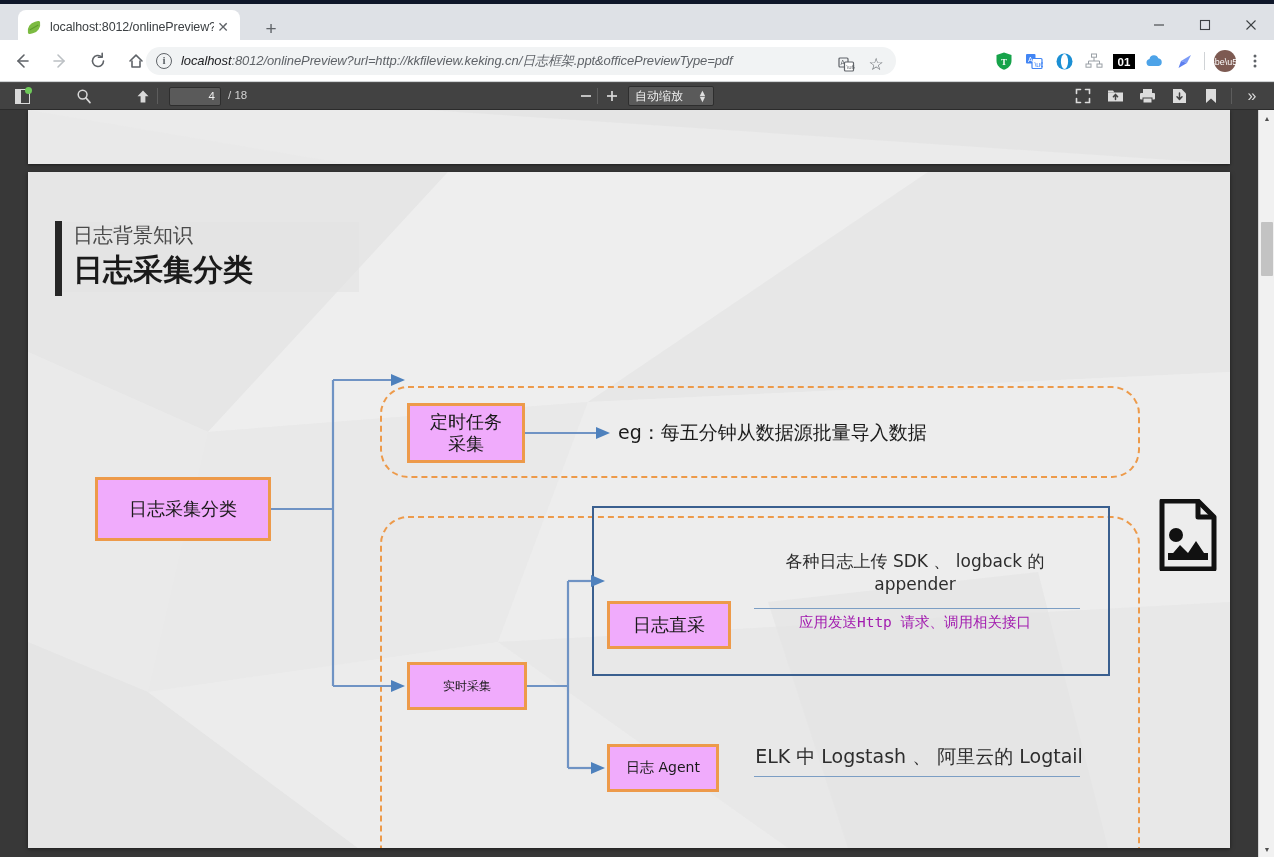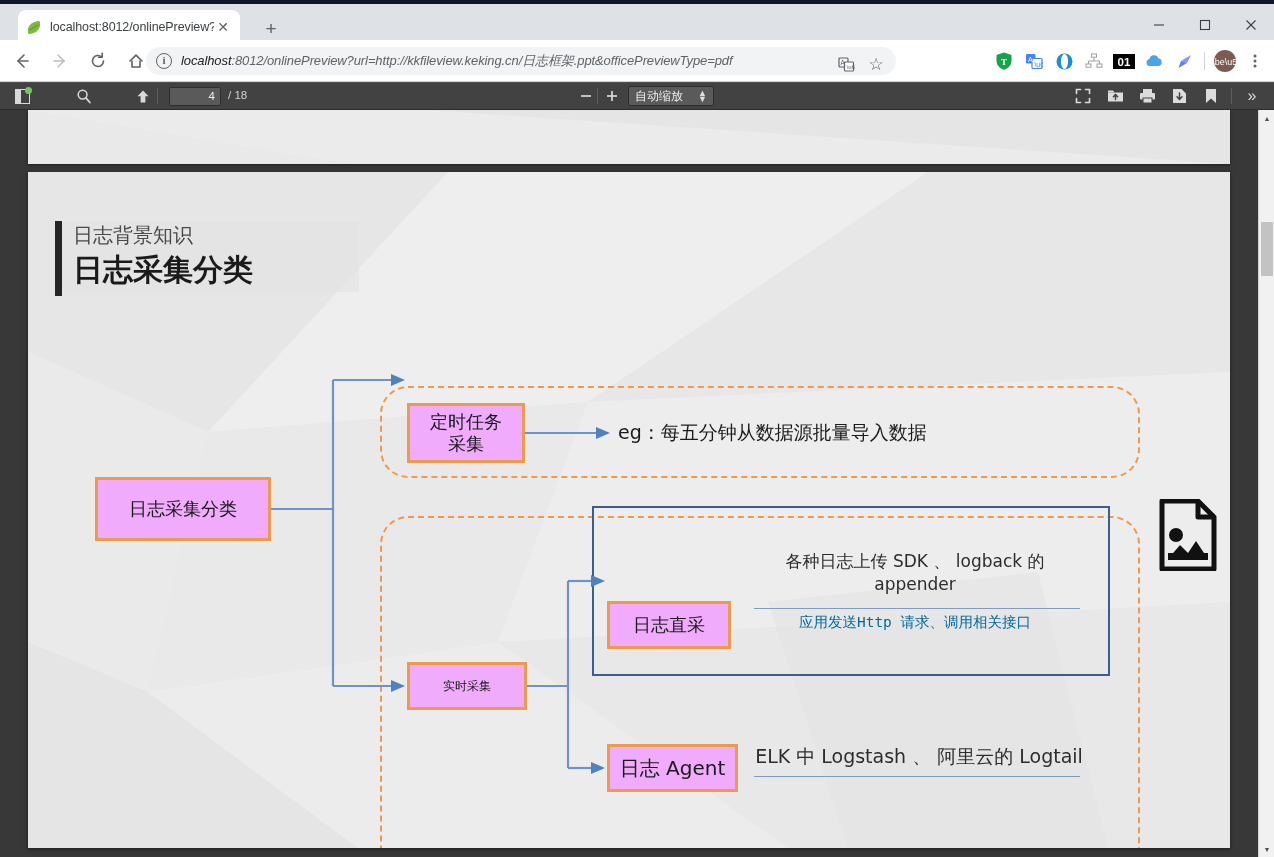--- a/index.html
+++ b/index.html
@@ -209,38 +209,38 @@
   .obox {
     position: absolute; background: #f0abfc; border: 3px solid #ED9A4A;
     display: flex; align-items: center; justify-content: center;
     text-align: center; color: #1a1a1a;
     font-family: "DejaVu Sans", sans-serif;
   }
   .obox-class   { left: 67px;  top: 305px; width: 176px; height: 64px; font-size: 18px; }
   .obox-timer   { left: 379px; top: 231px; width: 118px; height: 60px; font-size: 18px; line-height: 1.25; }
   .obox-rt      { left: 379px; top: 490px; width: 120px; height: 48px; font-size: 12px; }
   .obox-direct  { left: 579px; top: 385px; width: 124px; height: 48px; font-size: 18px; margin-top: 44px; }
-  .obox-agent   { left: 579px; top: 572px; width: 131px; height: 48px; font-size: 20px; }
+  .obox-agent   { left: 579px; top: 572px; width: 112px; height: 48px; font-size: 14px; }
 
   
   .desc {
     position: absolute; color: #1a1a1a;
     font-family: "DejaVu Sans", sans-serif;
   }
   .desc-eg { left: 590px; top: 248px; font-size: 19px; }
   .desc-sdk {
     left: 722px; top: 378px; width: 330px; font-size: 17px;
     text-align: center; line-height: 1.35; color: #2d2d2d;
   }
   .rule {
     position: absolute; height: 1px; background: #7c9ec4;
   }
   .rule-sdk { left: 726px; top: 436px; width: 326px; }
   .sub-note {
-    position: absolute; color: #0369a1; font-size: 14.5px; text-align: center;
+    position: absolute; color: #a21caf; font-size: 14.5px; text-align: center;
     font-family: "DejaVu Sans Mono", "DejaVu Sans", monospace;
     line-height: 1.4;
   }
   .note-http { left: 722px; top: 440px; width: 330px; }
   .desc-elk {
     left: 726px; top: 572px; width: 330px; font-size: 19px;
     text-align: center; color: #2d2d2d;
   }
   .rule-elk { left: 726px; top: 604px; width: 326px; }
   .note-agent { left: 722px; top: 608px; width: 330px; }

